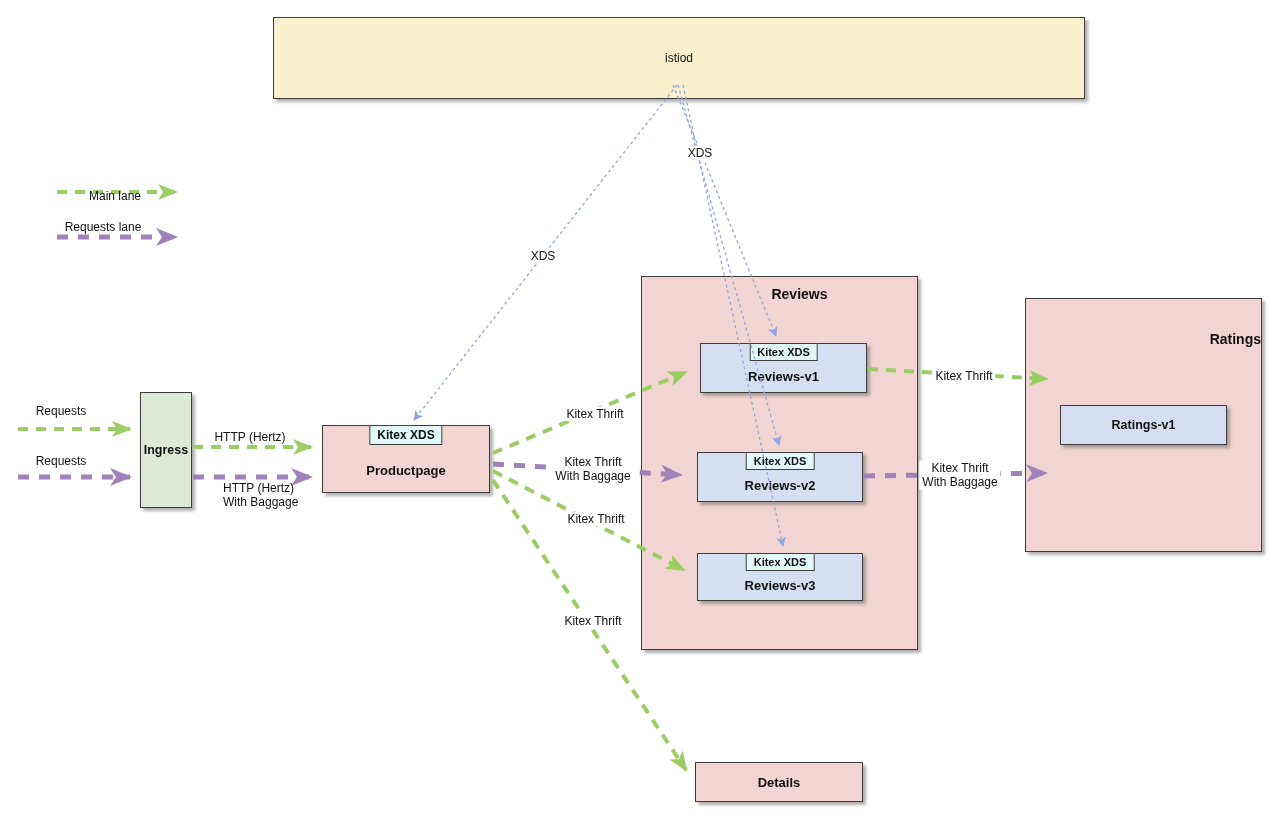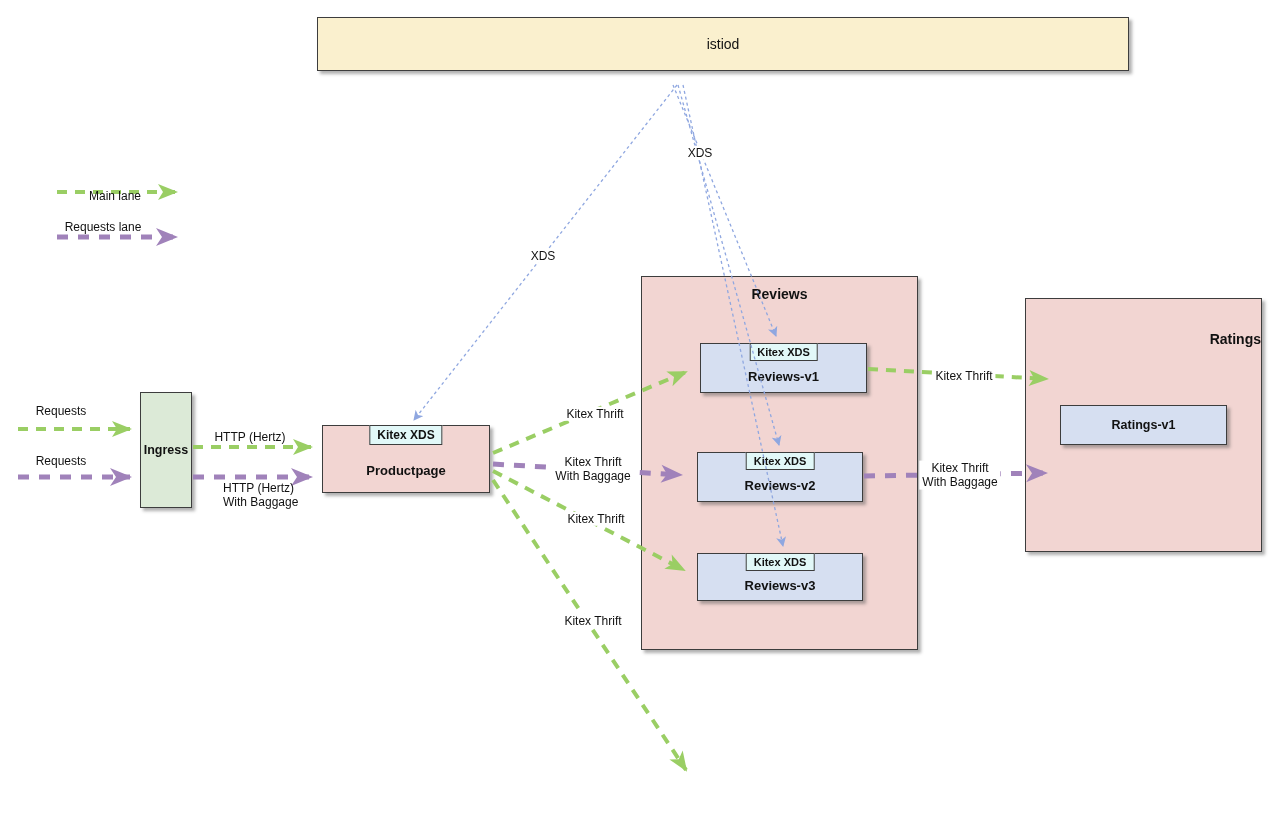--- a/index.html
+++ b/index.html
@@ -35,37 +35,37 @@
   #edge-layer{position:absolute;left:0;top:0;z-index:2;pointer-events:none;}
   .main-line{stroke:var(--main-lane);stroke-width:4;fill:none;stroke-dasharray:10 8;}
   .branch-line{stroke:var(--branching-lane);stroke-width:5;fill:none;stroke-dasharray:11 10;}
   .xds-line{stroke:var(--xds-line);stroke-width:1.3;fill:none;stroke-dasharray:3 3;}
 </style>
 </head>
 <body>
 
 <div id="canvas">
 
-  <div class="node" style="left:273px;top:17px;width:812px;height:54px;background:var(--istiod-fill);font-weight:normal;font-size:14px;margin-left:44px;">
+  <div class="node" style="left:273px;top:17px;width:812px;height:82px;background:var(--istiod-fill);font-weight:normal;font-size:12px;">
     <span>istiod</span>
   </div>
 
   <div class="node" style="left:140px;top:392px;width:52px;height:116px;background:var(--ingress-fill);font-size:12.5px;">
     <span>Ingress</span>
   </div>
 
   <div class="node" style="left:322px;top:425px;width:168px;height:68px;background:var(--service-fill);padding-top:22px;">
     <div class="badge" style="font-size:12px;">
       <span>Kitex XDS</span>
     </div>
     <span>Productpage</span>
   </div>
 
   <div class="group" style="left:641px;top:276px;width:277px;height:374px;">
-    <div class="group-title" style="top:9px;">Reviews</div>
+    <div class="group-title" style="top:9px;margin-left:20px;">Reviews</div>
   </div>
 
   <div class="node" style="left:700px;top:343px;width:167px;height:50px;background:var(--version-fill);padding-top:16px;">
     <div class="badge">
       <span>Kitex XDS</span>
     </div>
     <span>Reviews-v1</span>
   </div>
 
   <div class="node" style="left:697px;top:452px;width:166px;height:50px;background:var(--version-fill);padding-top:16px;">
@@ -84,20 +84,23 @@
 
   <div class="group" style="left:1025px;top:298px;width:237px;height:254px;">
     <div class="group-title" style="top:32px;text-align:right;">Ratings</div>
   </div>
 
   <div class="node" style="left:1060px;top:361px;width:167px;height:40px;background:var(--version-fill);font-size:12.5px;margin-top:44px;">
     <span>Ratings-v1</span>
   </div>
 
 
+  <div class="node" style="left:695px;top:762px;width:168px;height:40px;background:var(--service-fill);">
+    <span>Details</span>
+  </div>
 
   <svg id="edge-layer" width="1280" height="824" viewBox="0 0 1280 824">
     <defs>
       <marker id="ah-main" markerUnits="userSpaceOnUse" markerWidth="22" markerHeight="18" refX="19" refY="9" orient="auto">
         <path d="M1,1 L21,9 L1,17 L6,9 Z" style="fill:var(--main-lane)"></path>
       </marker>
       <marker id="ah-branch" markerUnits="userSpaceOnUse" markerWidth="24" markerHeight="20" refX="21" refY="10" orient="auto">
         <path d="M1,1 L23,10 L1,19 L7,10 Z" style="fill:var(--branching-lane)"></path>
       </marker>
       <marker id="ah-xds" markerUnits="userSpaceOnUse" markerWidth="11" markerHeight="10" refX="9" refY="5" orient="auto">

